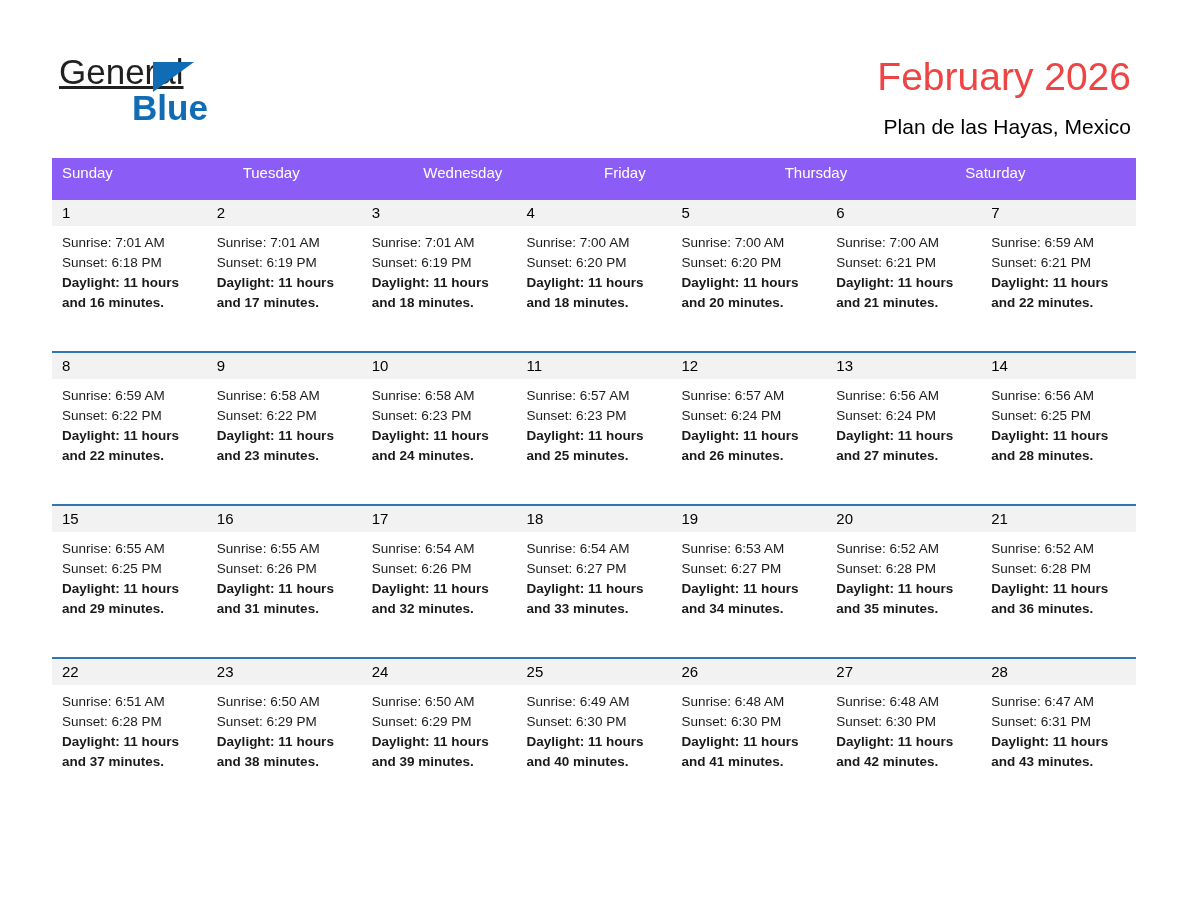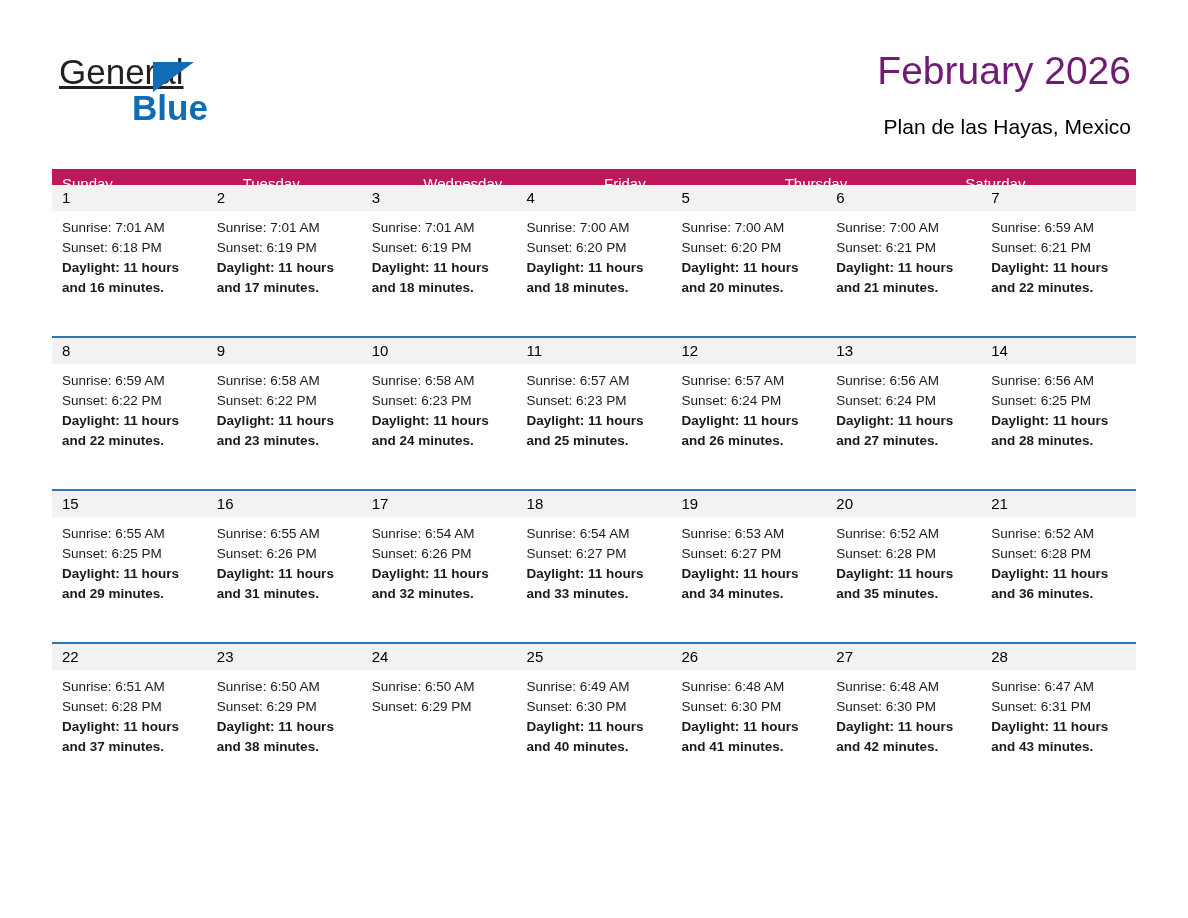--- a/index.html
+++ b/index.html
@@ -61,24 +61,24 @@
     left: 73px;
     top: 36px;
     font-size: 35px;
     line-height: 40px;
     color: #0f6cb5;
     font-weight: 700;
   }
   .title {
     position: absolute;
     right: 57px;
-    top: 48px;
+    top: 54px;
     font-size: 39px;
     line-height: 46px;
-    color: #701a75;
+    color: #ef4444;
     text-align: left;
     font-weight: 400;
   }
   .subtitle {
     position: absolute;
     right: 57px;
     top: 114px;
     font-size: 21px;
     line-height: 26px;
     color: #000000;
@@ -89,23 +89,22 @@
   
   .calendar {
     position: absolute;
     left: 52px;
     top: 158px;
     width: 1084px;
   }
   .weekdays {
     display: flex;
     width: 100%;
-    background: #be185d;
-    height: 16px;
-    margin-top: 11px;
+    background: #8b5cf6;
+    height: 42px;
   }
   .weekday {
     flex: 1 1 0;
     box-sizing: border-box;
     color: #ffffff;
     font-size: 15px;
     line-height: 30px;
     padding-left: 10px;
     white-space: nowrap;
     overflow: hidden;
@@ -425,20 +424,21 @@
             <div class="wrap">Daylight: 11 hours and 38 minutes.</div>
           </div>
         </div>
         <div class="day-cell">
           <div class="day-num-band">
               <div class="day-num">24</div>
             </div>
           <div class="day-info">
             <div>Sunrise: 6:50 AM</div>
             <div>Sunset: 6:29 PM</div>
+            <div class="wrap">Daylight: 11 hours and 39 minutes.</div>
           </div>
         </div>
         <div class="day-cell">
           <div class="day-num-band">
               <div class="day-num">25</div>
             </div>
           <div class="day-info">
             <div>Sunrise: 6:49 AM</div>
             <div>Sunset: 6:30 PM</div>
             <div class="wrap">Daylight: 11 hours and 40 minutes.</div>

